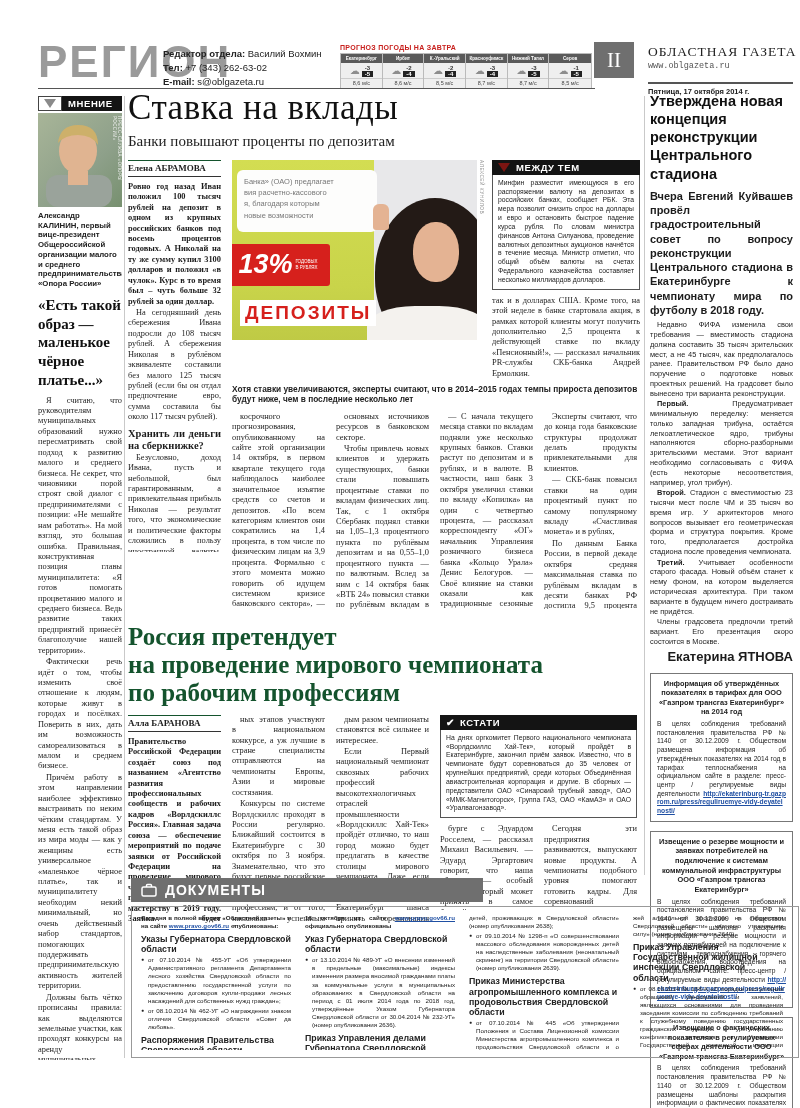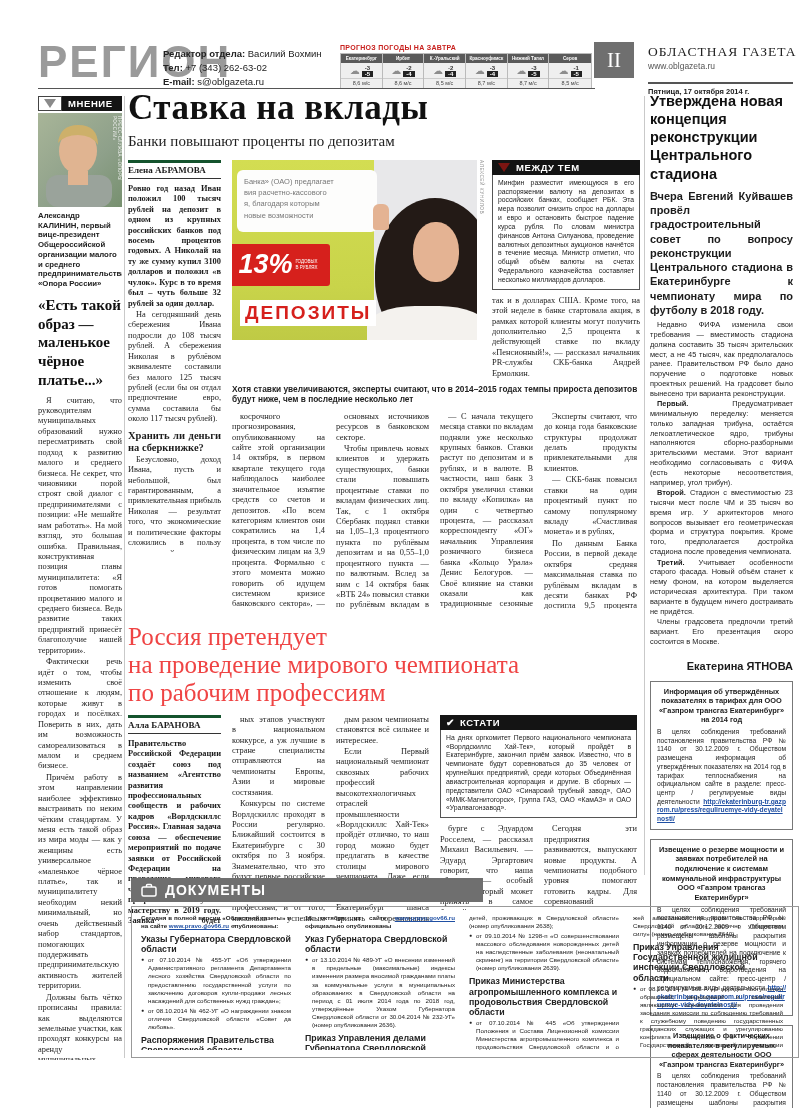--- a/index.html
+++ b/index.html
@@ -26,21 +26,21 @@
   .wx-icon{font-size:10px;color:#8d8d8d;line-height:1}
   .wx-temps{display:flex;flex-direction:column;align-items:center}
   .wx-day{font-size:6px;font-weight:bold;color:#333}
   .wx-night{font-size:6px;font-weight:bold;color:#fff;background:#222;padding:0 3px}
   .wx-wind{background:#efefef;font-size:5.5px;color:#444;text-align:center;padding:1px 0 2px;border-top:1px solid #ccc}
 
   .pagenum{position:absolute;left:594px;top:42px;width:40px;height:36px;background:#6f6f6f;
     color:#fff;font-size:21px;display:flex;align-items:center;justify-content:center;font-family:"Liberation Serif",serif}
   .paper{position:absolute;left:648px;top:44px;width:150px}
   .paper-name{font-size:13.5px;letter-spacing:1px;color:#222}
-  .paper-site{font-family:Liberation Sans, sans-serif;font-size:8.5px;color:#555;margin-top:1px}
+  .paper-site{font-family:Liberation Mono, monospace;font-size:8.5px;color:#555;margin-top:1px}
   .paper-date{font-family:"Liberation Sans",sans-serif;font-size:7.5px;font-weight:bold;color:#222;margin-top:16px}
 
   
   .vr1{position:absolute;left:124px;top:96px;height:962px;border-left:1px solid #c9c9c9}
   .vr2{position:absolute;left:644px;top:96px;height:779px;border-left:1px solid #c9c9c9}
 
   
   .tagline{display:flex;align-items:stretch;height:15px;font-family:"Liberation Sans",sans-serif}
   .tag-chip{width:24px;background:#fff;border:1px solid #444;display:flex;align-items:center;justify-content:center}
   .tri{width:0;height:0;border-left:6px solid transparent;border-right:6px solid transparent;border-top:9px solid #8a8a8a}
@@ -56,23 +56,23 @@
   .op-credit{position:absolute;right:0;top:3px;writing-mode:vertical-rl;font-family:"Liberation Sans",sans-serif;
     font-size:4.5px;color:#f3f3f3;letter-spacing:.4px}
   .op-caption{font-family:"Liberation Sans",sans-serif;font-size:7.8px;font-weight:bold;line-height:1.25;
     color:#222;margin-top:4px}
   .op-headline{font-size:15px;font-weight:bold;line-height:1.25;margin:7px 0 6px;color:#111}
   .op-body{font-size:8.4px;line-height:1.24;text-align:justify;height:690px;overflow:hidden}
   .op-body p{text-indent:8px;margin-bottom:1px}
 
   
   #center{position:absolute;left:128px;top:90px;width:512px}
-  .a1-h1{font-size:35px;font-weight:700;line-height:1.05;letter-spacing:.5px;color:#111}
+  .a1-h1{font-size:35px;font-weight:400;line-height:1.05;letter-spacing:.5px;color:#111}
   .a1-sub{font-size:15px;color:#222;margin:6px 0 10px}
-  .byline{font-weight:bold;font-size:9px;border-top:3px solid #14532d;border-bottom:1px solid #333;
+  .byline{font-weight:bold;font-size:9px;border-top:1px solid #14532d;border-bottom:1px solid #333;
     padding:2px 0;margin-bottom:5px}
   .cols{display:flex;gap:11px}
   .ncol{width:93px;font-size:8.4px;line-height:1.24;text-align:justify;overflow:hidden}
   .ncol p{text-indent:8px;margin-bottom:1px}
   .ncol p.lead{font-weight:bold;text-indent:0}
   .colsub{font-weight:bold;font-size:10.5px;line-height:1.15;margin:5px 0 4px;text-indent:0 !important}
   .a1-col1{height:392px}
   .a1-rest{width:408px;display:flex;flex-direction:column}
   .a1-row1{display:flex;gap:8px}
   .photo-wrap{display:flex}
@@ -97,38 +97,38 @@
   .between-box{border:1px solid #555;border-top:none;padding:4px 5px;font-family:"Liberation Sans",sans-serif;
     font-size:6.8px;line-height:1.3;text-align:justify;color:#222}
   .after-box{font-size:8.4px;line-height:1.24;text-align:justify;margin-top:6px;overflow:hidden;flex:1}
   .a1-caption{font-family:"Liberation Sans",sans-serif;font-weight:bold;font-size:8.3px;line-height:1.25;
     color:#222;margin:5px 0 7px}
   .a1-row2{display:flex;gap:11px}
   .a1-row2 .ncol{height:197px}
 
   
   #a2{margin-top:14px}
-  .a2-h{font-size:25px;font-weight:400;line-height:1.12;color:#ef4444}
+  .a2-h{font-size:25px;font-weight:700;line-height:1.12;color:#14532d}
   .a2-h span{display:block}
   .a2-body{margin-top:8px}
   .a2-right{width:197px;display:flex;flex-direction:column}
   .kstati-box{border:1px solid #555;border-top:none;padding:4px 5px;font-family:"Liberation Sans",sans-serif;
     font-size:6.8px;line-height:1.3;text-align:justify}
   .a2-minicols{display:flex;gap:11px;margin-top:6px;flex:1}
   .a2-minicols .ncol{height:86px}
   .a2-col{height:212px}
 
   
   #right{position:absolute;left:650px;top:92px;width:143px;font-family:"Liberation Sans",sans-serif}
   .st-h{font-size:14.5px;font-weight:bold;line-height:1.25;color:#111}
   .st-lead{font-size:11px;font-weight:bold;line-height:1.3;margin-top:6px;text-align:justify}
   .st-body{font-size:7.4px;line-height:1.32;text-align:justify;margin-top:3px}
   .st-body p{text-indent:7px;margin-bottom:1px}
   .st-body b{font-weight:bold}
-  .st-sig{font-size:11px;font-weight:bold;text-align:right;margin-top:13px}
+  .st-sig{font-size:13px;font-weight:bold;text-align:right;margin-top:2px}
   .infobox{border:1px solid #777;margin-top:9px;padding:5px 6px;font-size:6.7px;line-height:1.3;text-align:justify}
   .infobox .ib-title{font-weight:bold;text-align:center;font-size:7.4px;line-height:1.3;margin-bottom:3px}
   .infobox a, .bluelink{color:#1f4fa3;font-weight:bold;text-decoration:underline;word-break:break-all}
 
   
   #docs{position:absolute;left:131px;top:878px;width:668px}
   .docs-bar{width:352px;height:24px;background:#6f6f6f;color:#fff;display:flex;align-items:center;gap:8px;
     padding:0 10px;font-family:"Liberation Sans",sans-serif;font-weight:bold;font-size:14px;letter-spacing:1px}
   .docs-box{border:1px solid #999;margin-top:4px;padding:7px 9px;display:flex;gap:14px;height:152px;overflow:hidden;
     font-family:"Liberation Sans",sans-serif}

